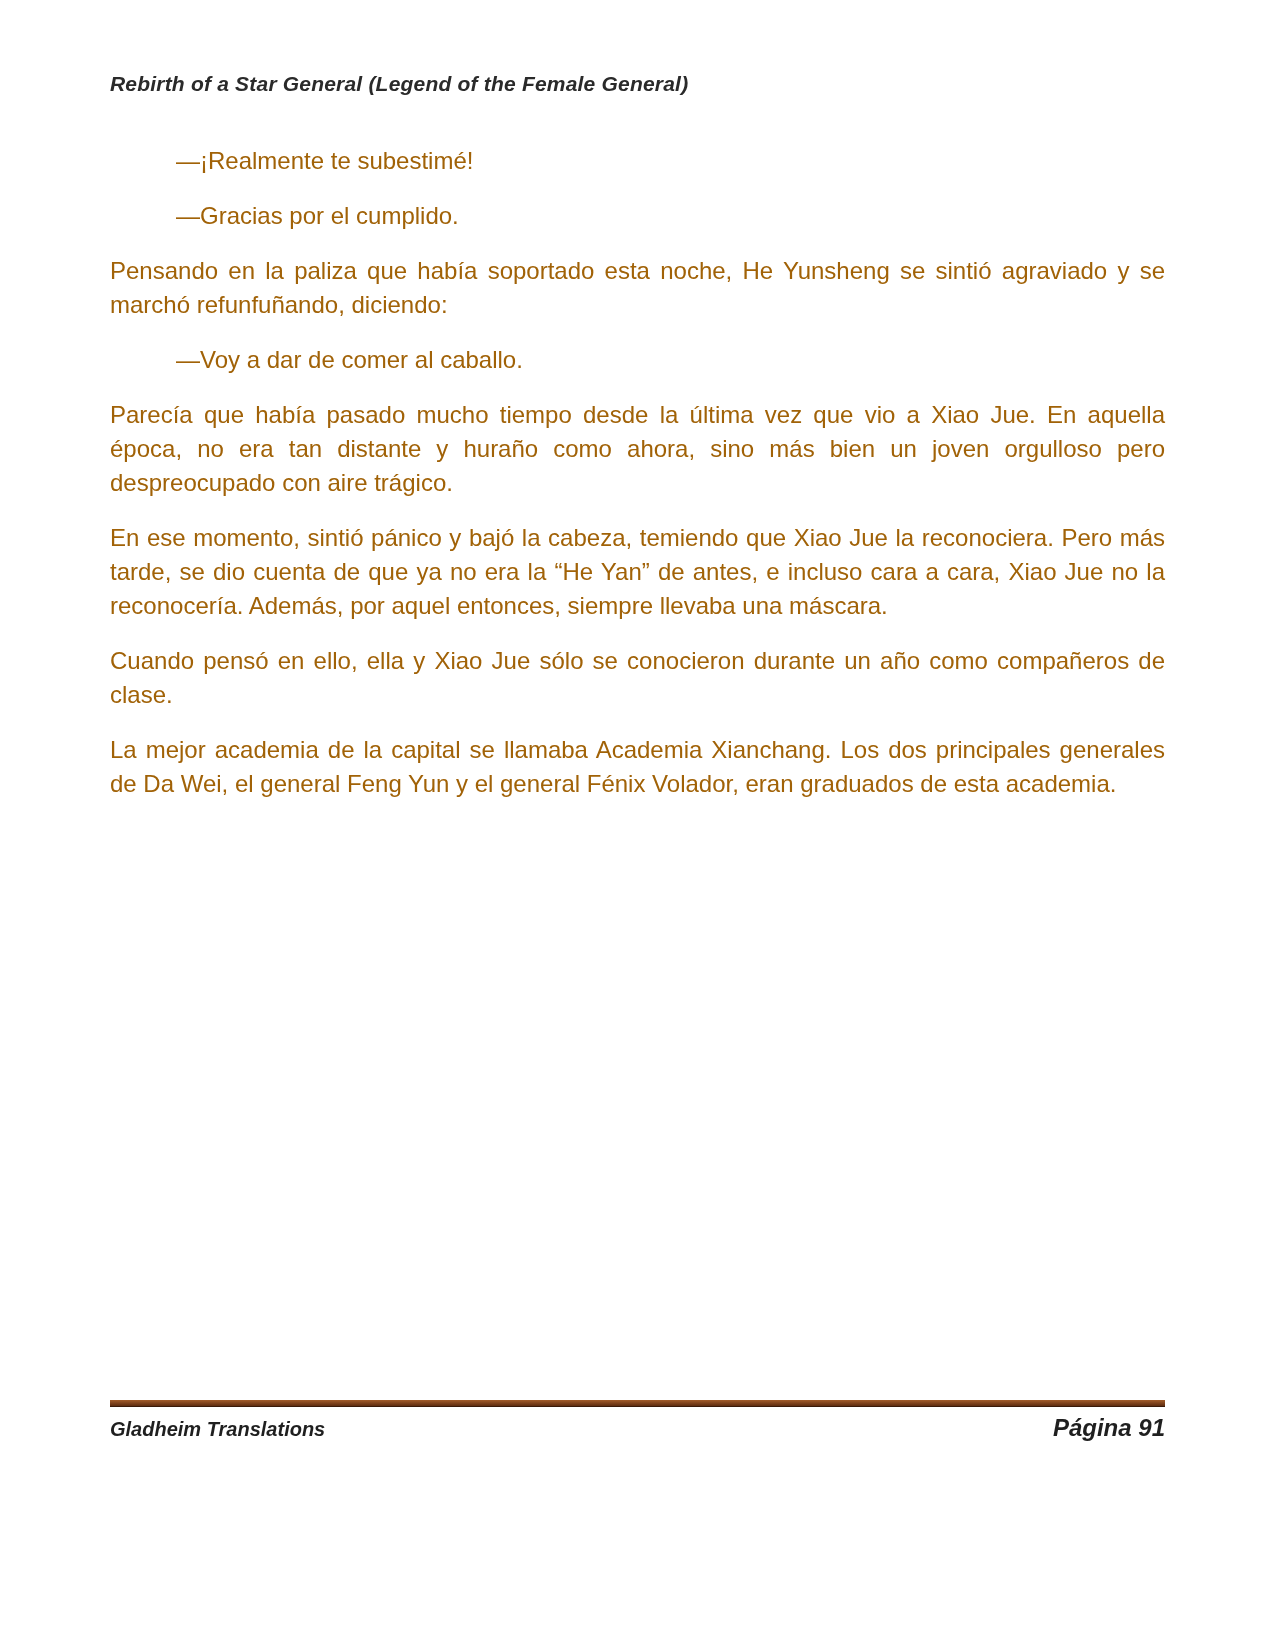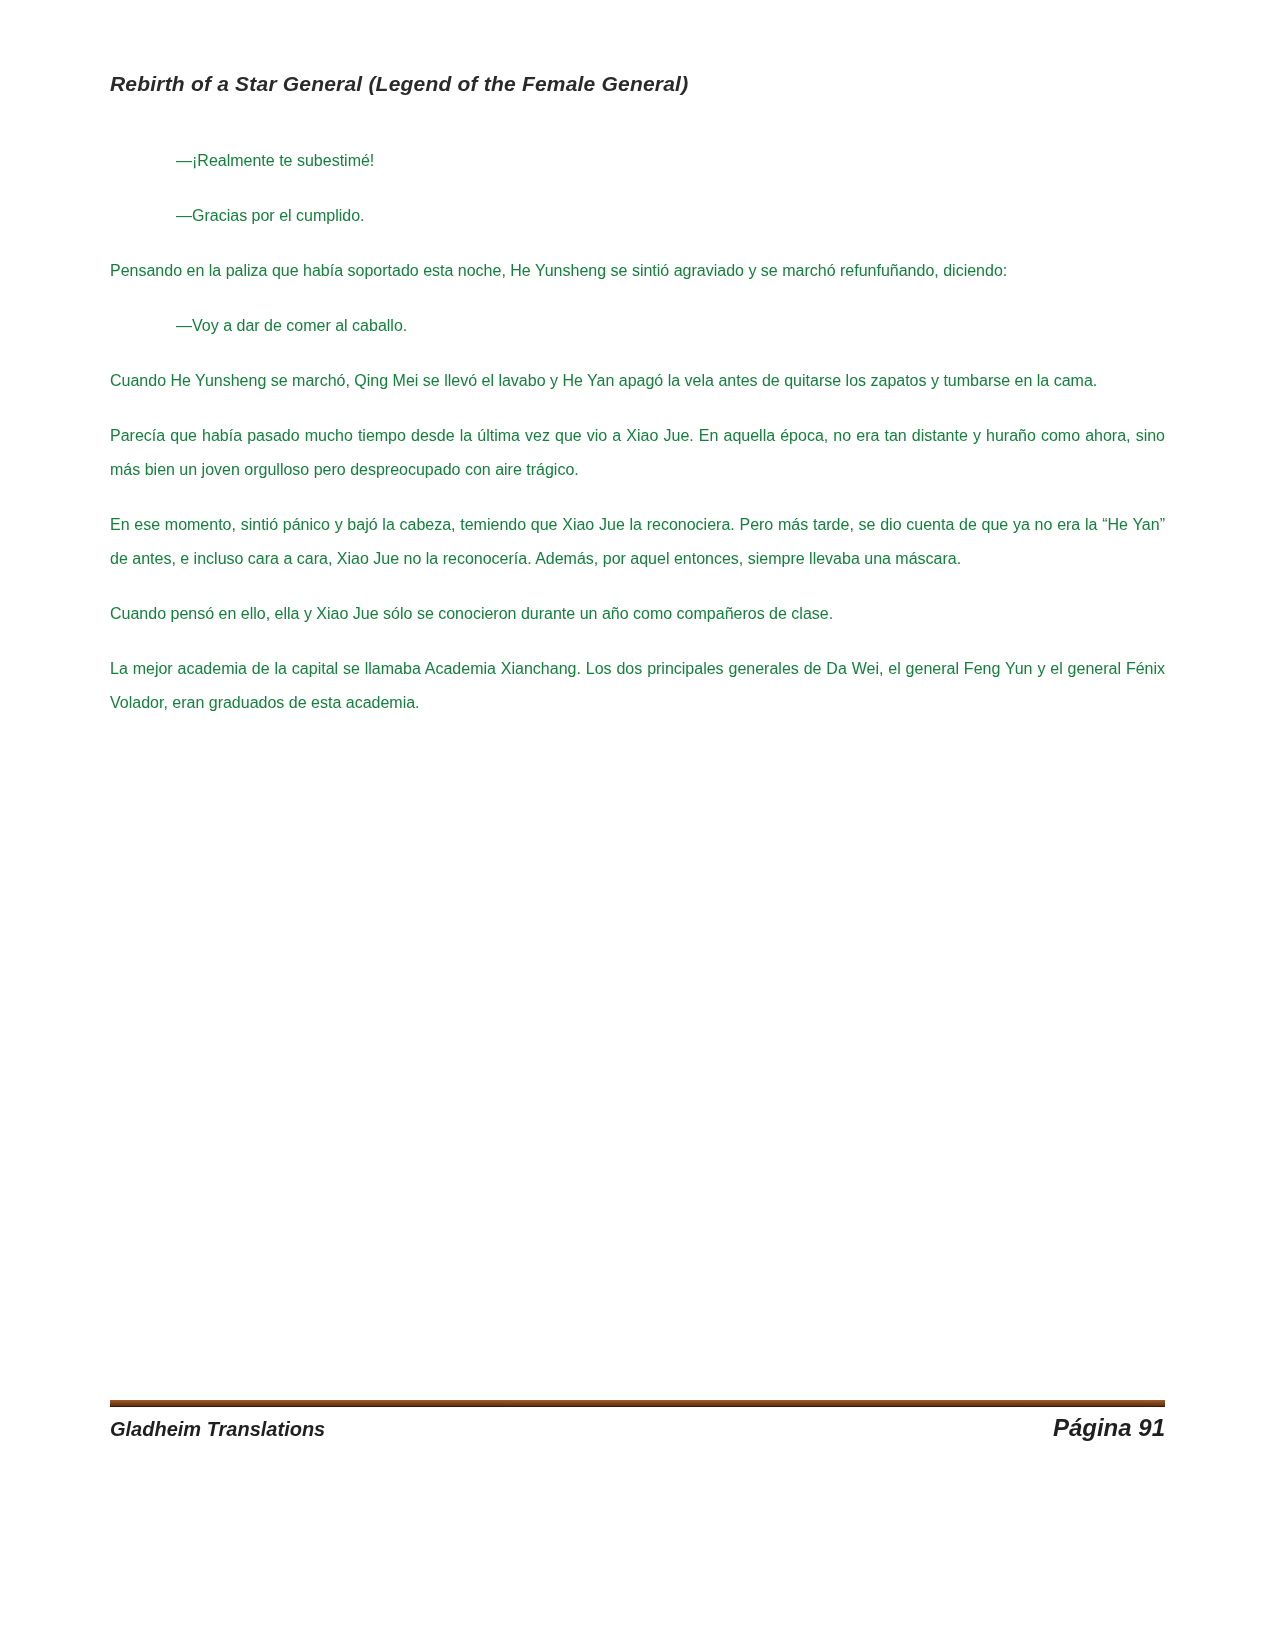--- a/index.html
+++ b/index.html
@@ -18,25 +18,25 @@
   }
   .doc-header {
     font-size: 21px;
     font-weight: bold;
     font-style: italic;
     color: #2a2a2a;
     margin-bottom: 48px;
     letter-spacing: 0.2px;
   }
   .para {
-    font-size: 16px;
+    font-size: 24px;
     line-height: 34px;
     text-align: justify;
     margin-bottom: 21px;
-    color: #15803d;
+    color: #a16207;
   }
   .para.dialogue {
     text-indent: 66px;
   }
   .footer {
     position: absolute;
     left: 110px;
     right: 110px;
     top: 1400px;
   }
@@ -64,21 +64,20 @@
 
 <div class="page">
   <div class="content">
 
     <div class="doc-header">Rebirth of a Star General (Legend of the Female General)</div>
 
     <p class="para dialogue">—¡Realmente te subestimé!</p>
     <p class="para dialogue">—Gracias por el cumplido.</p>
     <p class="para">Pensando en la paliza que había soportado esta noche, He Yunsheng se sintió agraviado y se marchó refunfuñando, diciendo:</p>
     <p class="para dialogue">—Voy a dar de comer al caballo.</p>
-    <p class="para">Cuando He Yunsheng se marchó, Qing Mei se llevó el lavabo y He Yan apagó la vela antes de quitarse los zapatos y tumbarse en la cama.</p>
     <p class="para">Parecía que había pasado mucho tiempo desde la última vez que vio a Xiao Jue. En aquella época, no era tan distante y huraño como ahora, sino más bien un joven orgulloso pero despreocupado con aire trágico.</p>
     <p class="para">En ese momento, sintió pánico y bajó la cabeza, temiendo que Xiao Jue la reconociera. Pero más tarde, se dio cuenta de que ya no era la “He Yan” de antes, e incluso cara a cara, Xiao Jue no la reconocería. Además, por aquel entonces, siempre llevaba una máscara.</p>
     <p class="para">Cuando pensó en ello, ella y Xiao Jue sólo se conocieron durante un año como compañeros de clase.</p>
     <p class="para">La mejor academia de la capital se llamaba Academia Xianchang. Los dos principales generales de Da Wei, el general Feng Yun y el general Fénix Volador, eran graduados de esta academia.</p>
 
   </div>
 
   <div class="footer">
     <div class="footer-rule"></div>
     <div class="footer-row">

